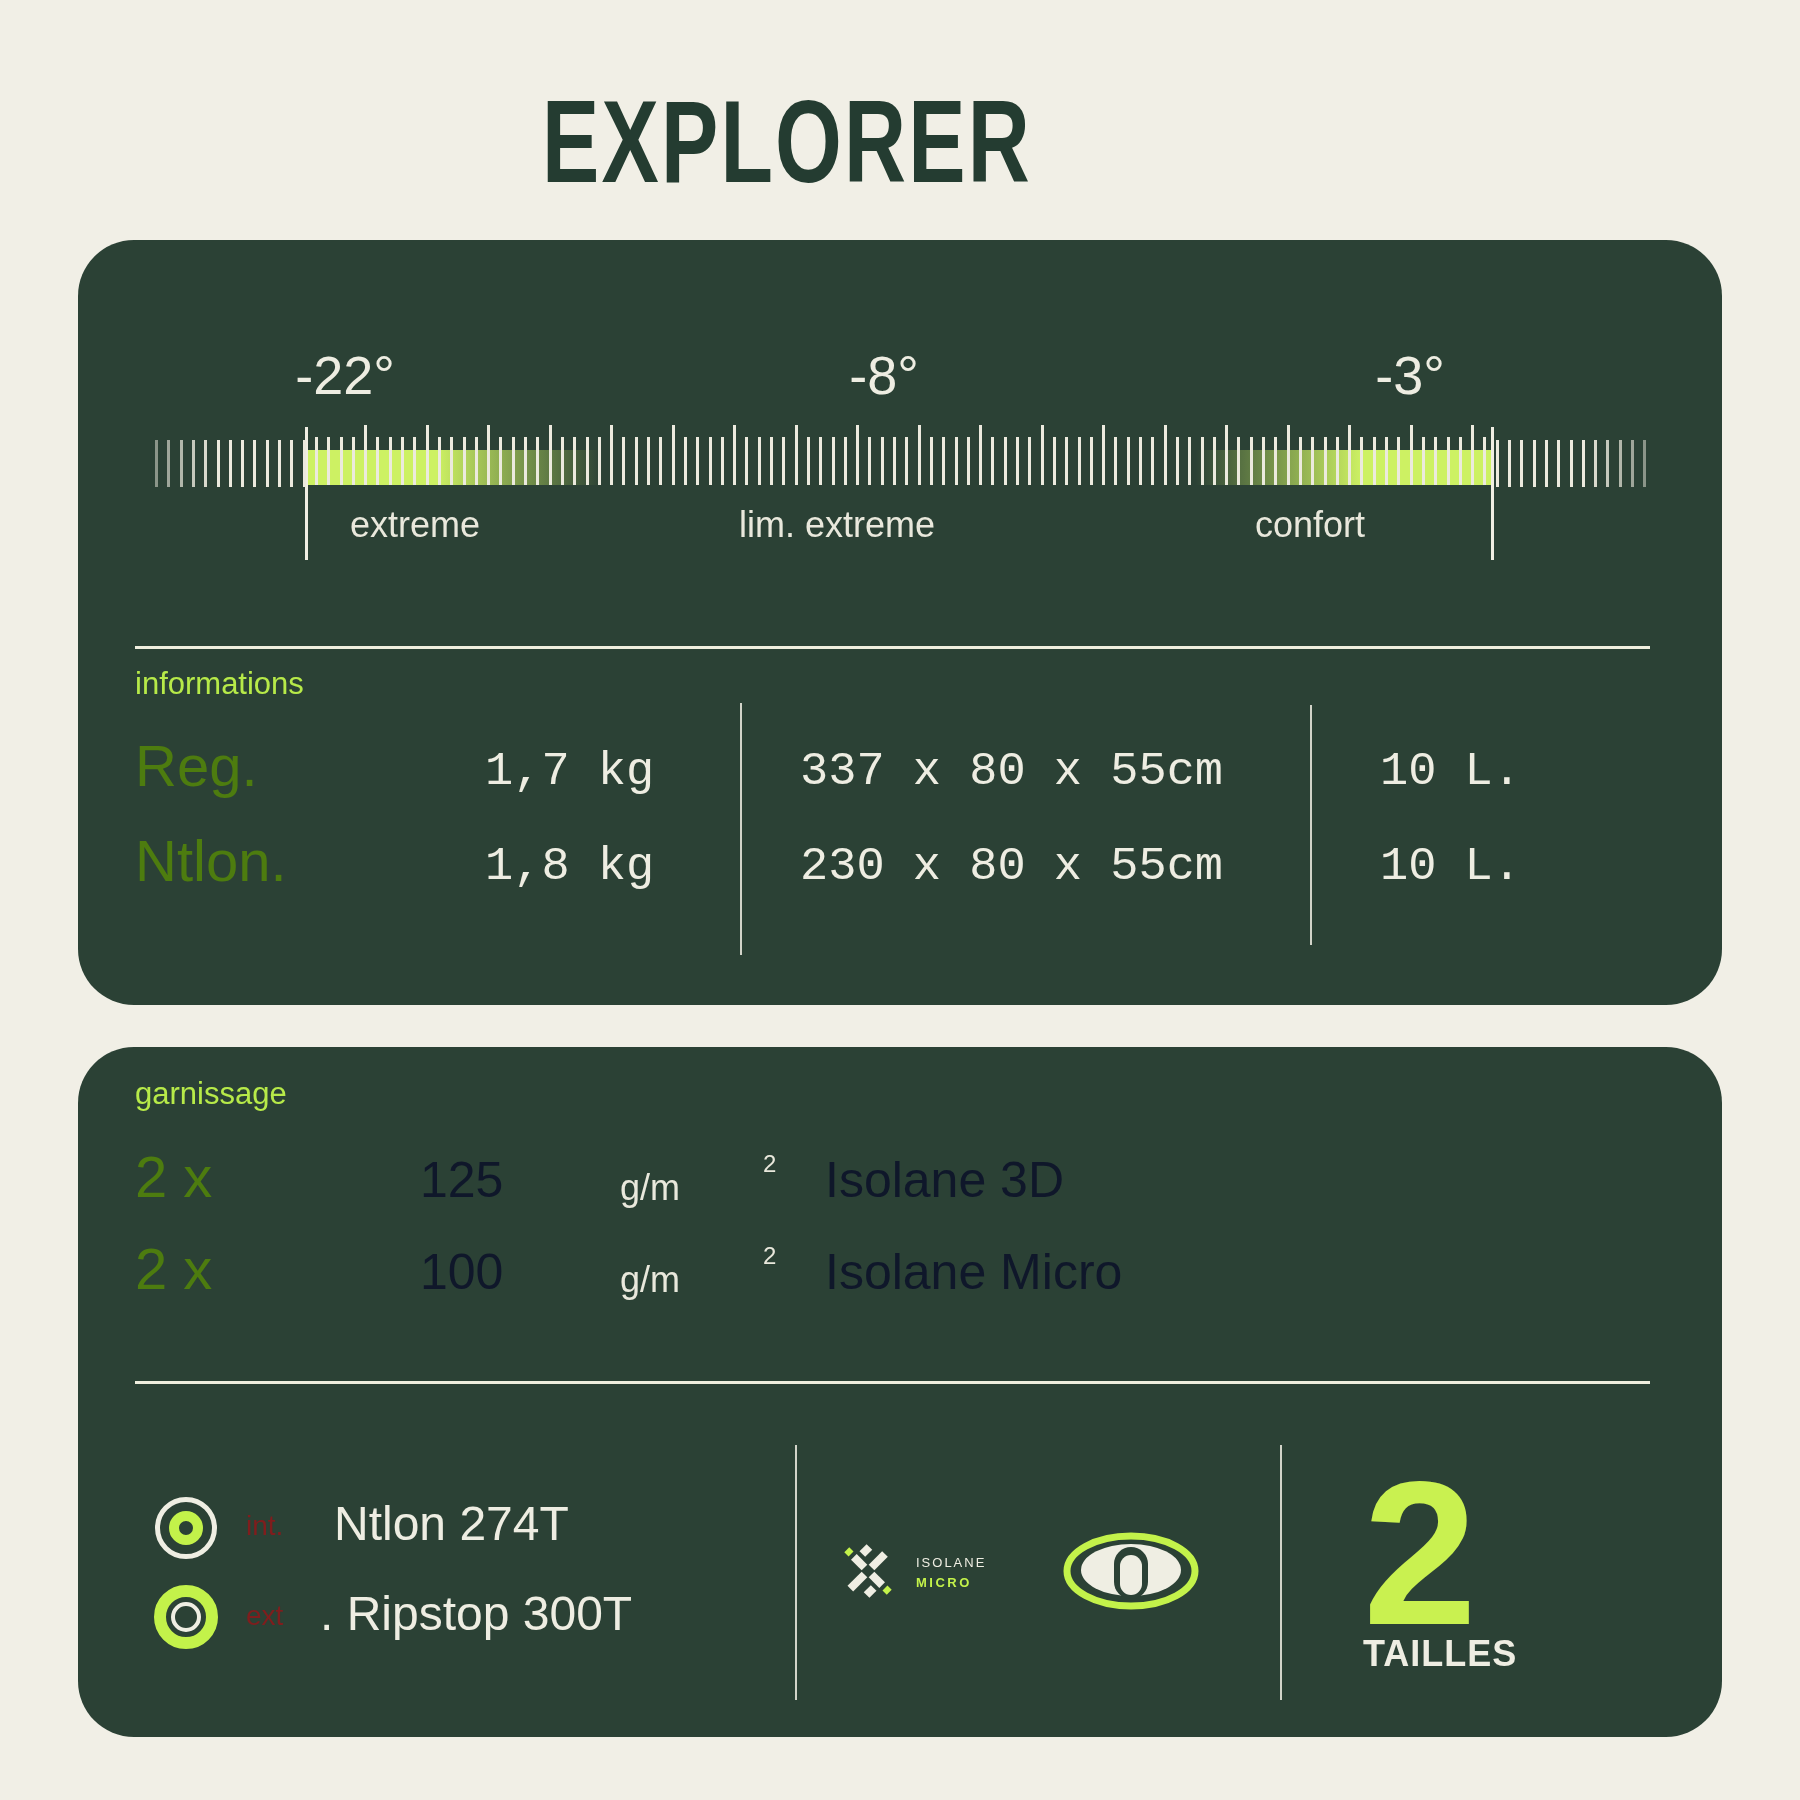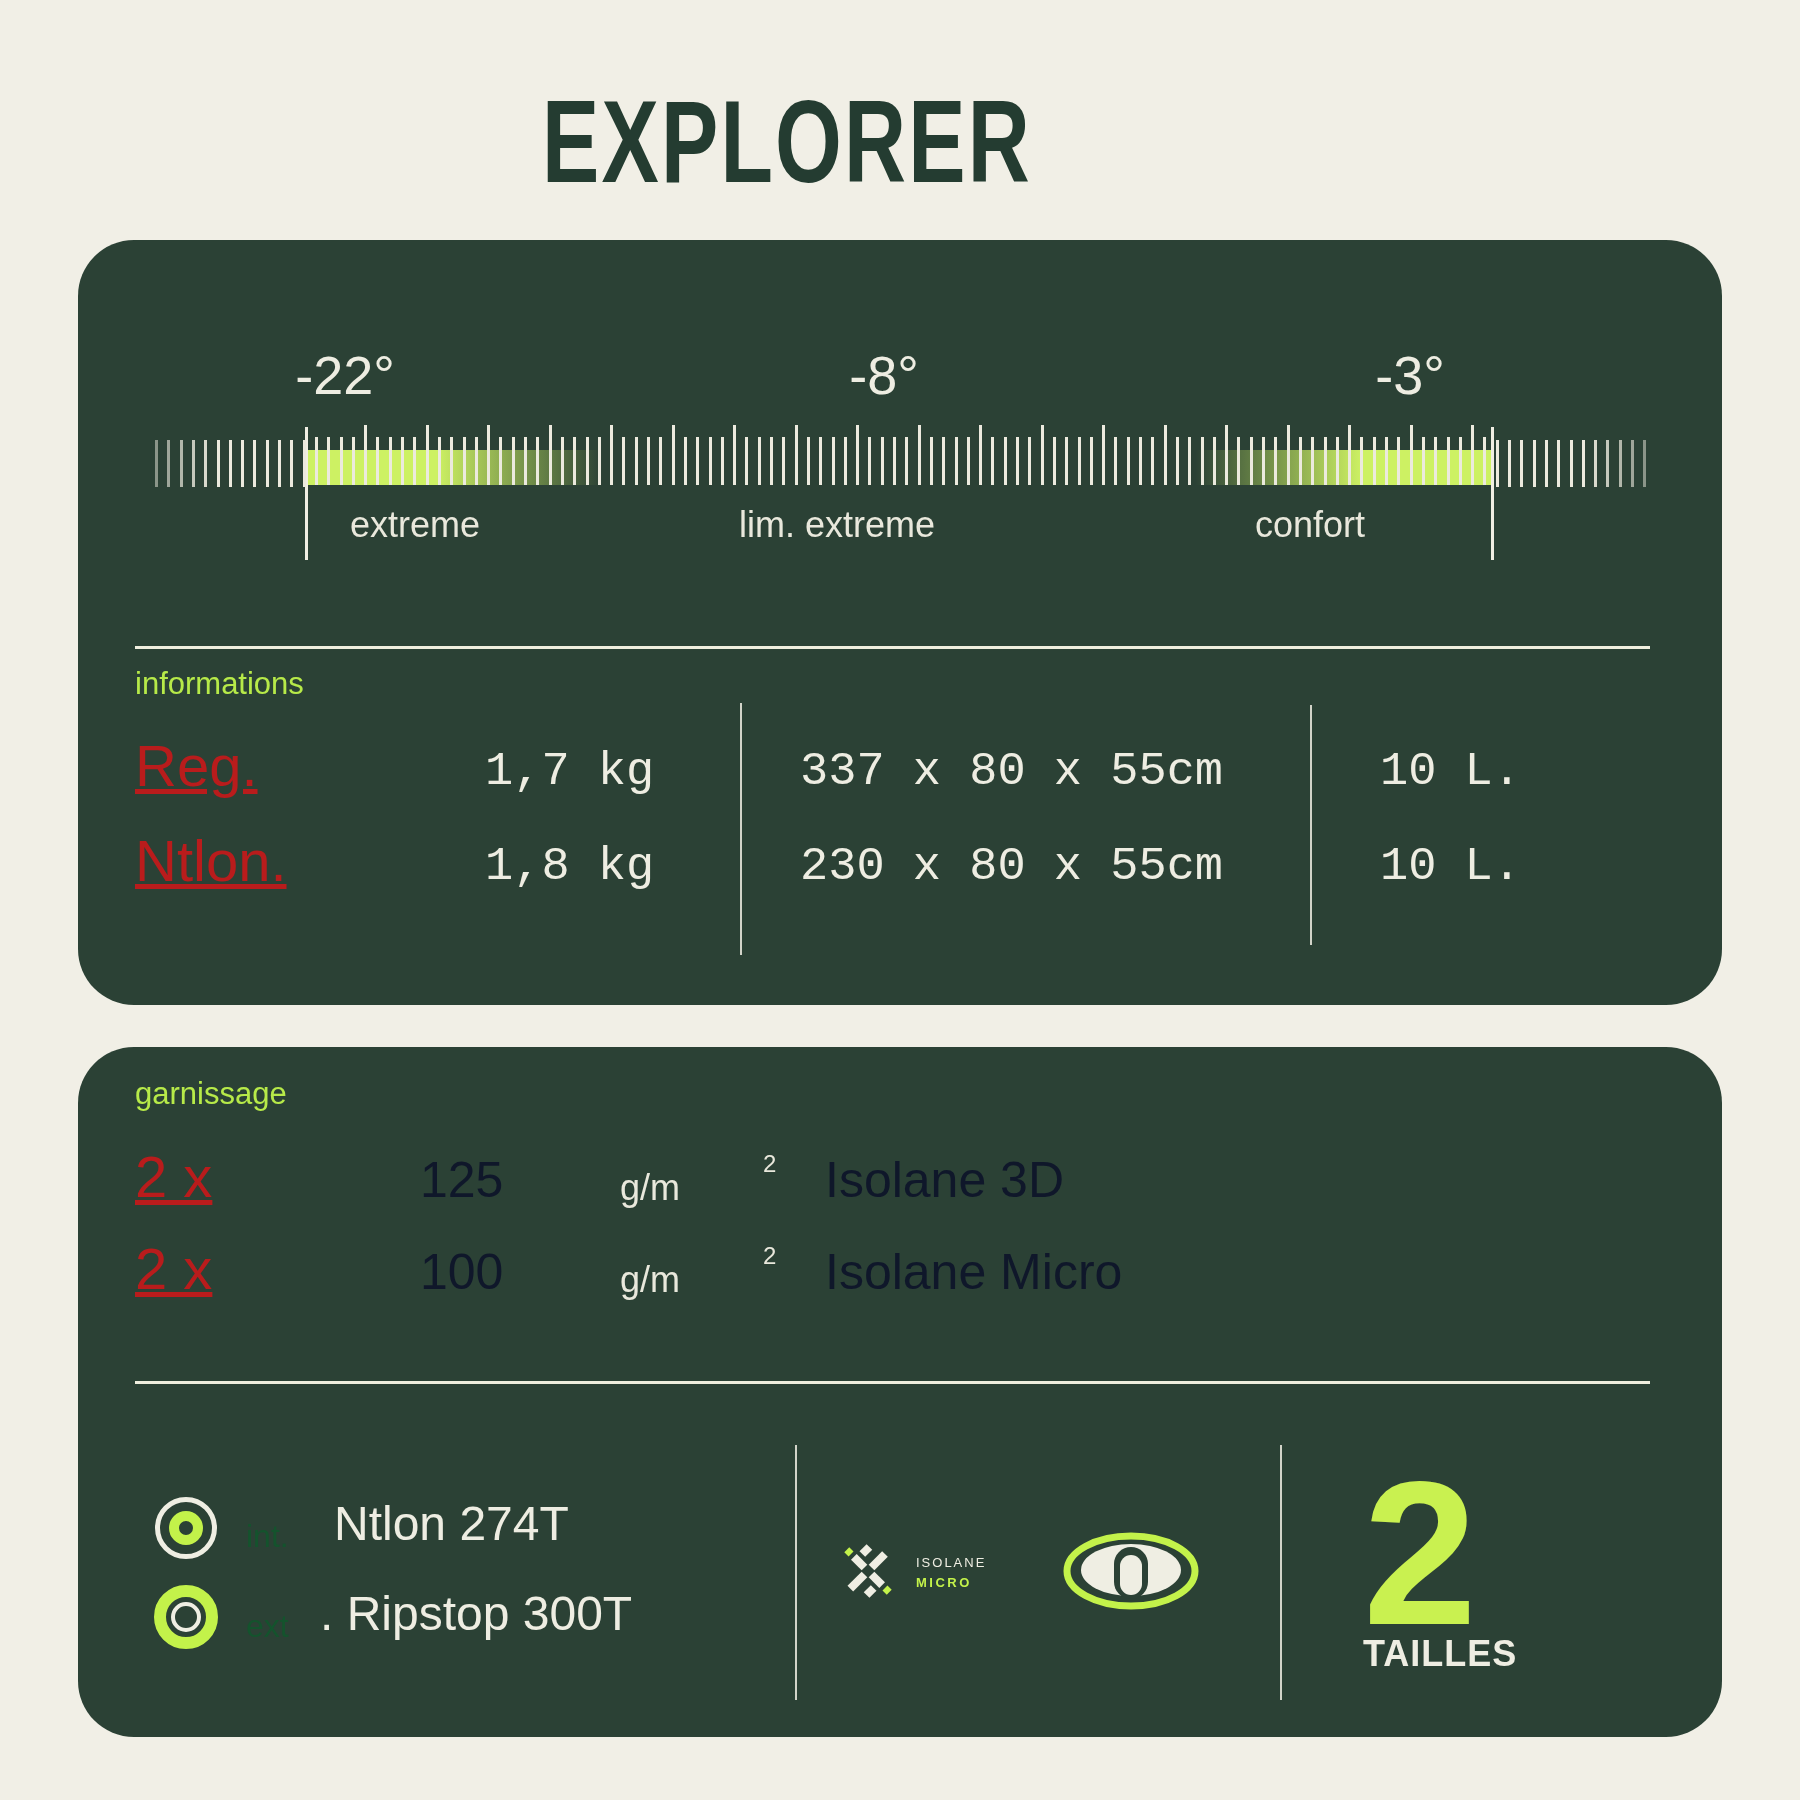--- a/index.html
+++ b/index.html
@@ -23,29 +23,29 @@
   .temp{font-size:54px;color:#eeede2;transform:translateX(-50%);}
   .tick{position:absolute;width:3px;background:#eceade;}
   .range-bar{
     position:absolute;left:306px;top:450px;width:1186px;height:35px;
     background:linear-gradient(90deg,#cdf163 0%,#cdf163 11%,rgba(205,241,99,0) 25%,rgba(205,241,99,0) 75%,#cdf163 89%,#cdf163 100%);
   }
   .bline{position:absolute;width:3px;top:427px;height:133px;background:#f0eee3;}
   .zone{font-size:36px;color:#e9e8dc;transform:translateX(-50%);top:507px;}
   .sep{position:absolute;height:3px;width:1515px;left:135px;background:#efeede;}
   .section-label{font-size:31px;color:#b7ea49;}
-  .big{font-size:58px;color:#b91c1c;text-decoration:underline;}
+  .big{font-size:58px;color:#4d7c0f;}
   .mid{font-size:47px;color:#eeede2;font-family:Liberation Mono, monospace;}
   .num{font-size:50px;color:#0f172a;}
   .unit{font-size:36px;color:#e9e8dc;}
   .sup{font-size:24px;color:#e9e8dc;}
   .vdiv{position:absolute;width:2px;background:rgba(240,238,227,.85);}
   
   .ring{position:absolute;border-radius:50%;box-sizing:border-box;}
-  .small-label{font-size:32px;color:#14532d;margin-top:8px;}
+  .small-label{font-size:28px;color:#7f1d1d;}
   .mat-value{font-size:48px;color:#eeede2;}
   
   .brand-name{font-size:13px;letter-spacing:2px;color:#efeee3;}
   .brand-variant{font-size:13px;letter-spacing:2.5px;font-weight:bold;color:#c3f24a;}
   
   .size-count{font-size:205px;font-weight:bold;color:#c9f150;}
   .size-label{font-size:36px;font-weight:bold;color:#eeede2;letter-spacing:1px;}
 </style>
 </head>
 <body>

